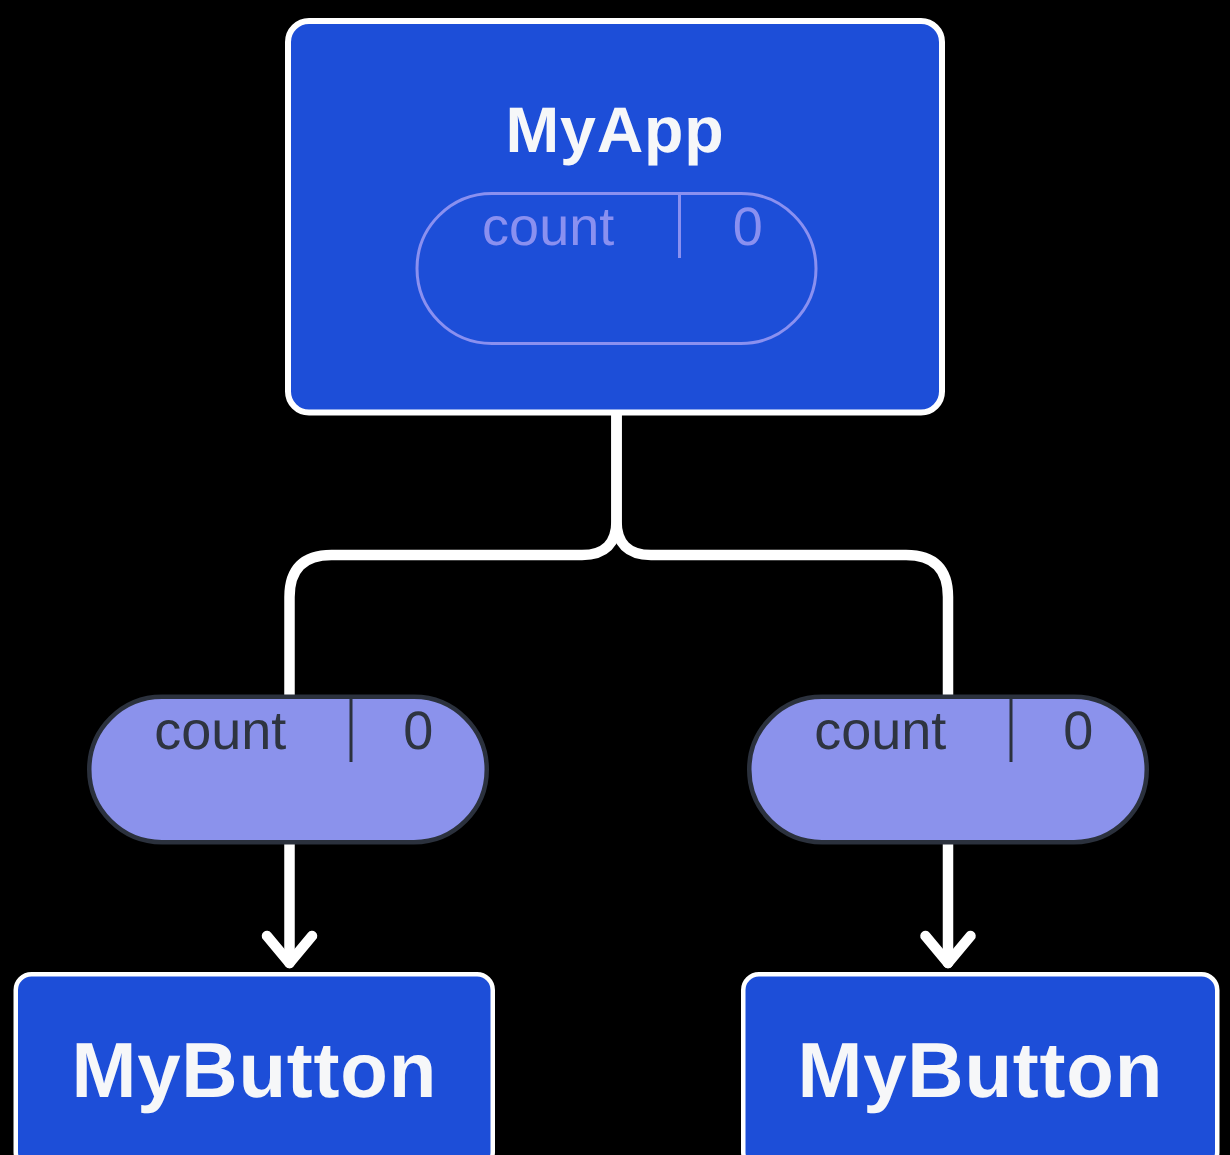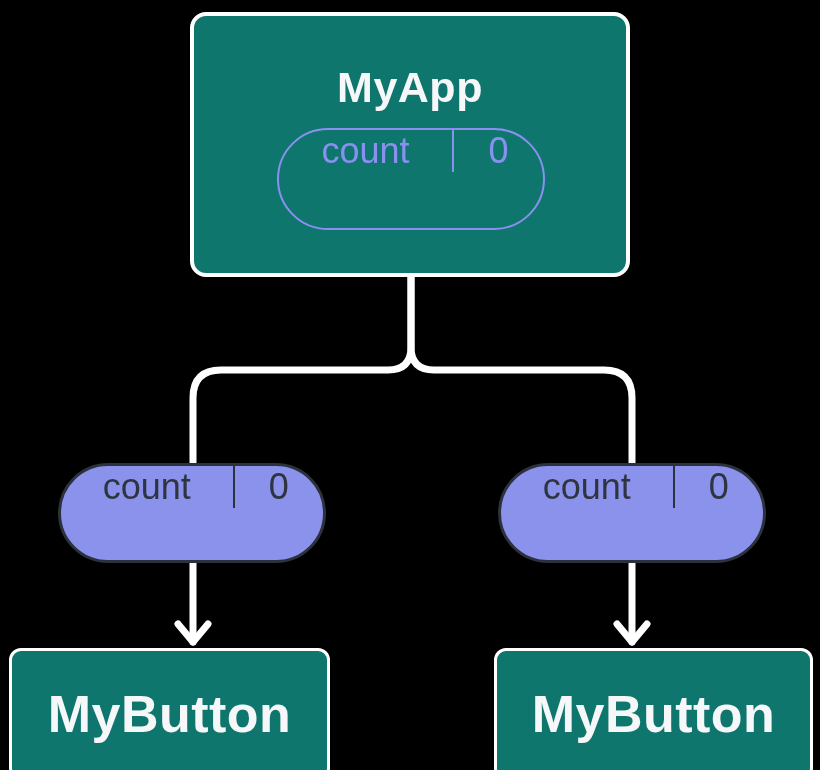--- a/index.html
+++ b/index.html
@@ -16,21 +16,21 @@
     overflow: hidden;
   }
   svg.connectors {
     position: absolute;
     left: 0; top: 0;
     width: 820px; height: 770px;
     z-index: 1;
   }
   .node {
     position: absolute;
-    background: #0f766e;
+    background: #1d4ed8;
     border: 4px solid #ffffff;
     box-sizing: border-box;
     z-index: 2;
   }
   .root-node {
     left: 190px; top: 12px;
     width: 440px; height: 265px;
     border-radius: 16px;
   }
   .root-title {

